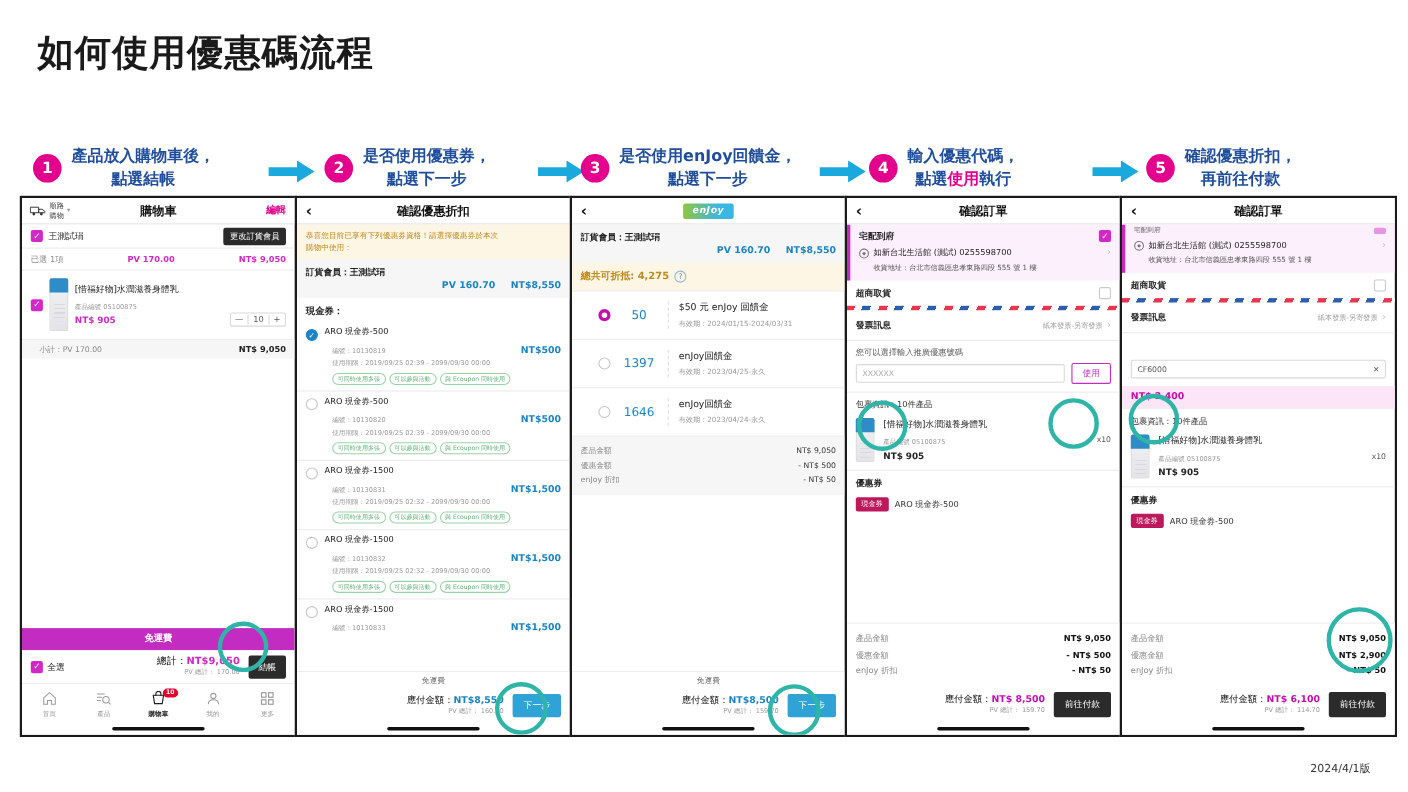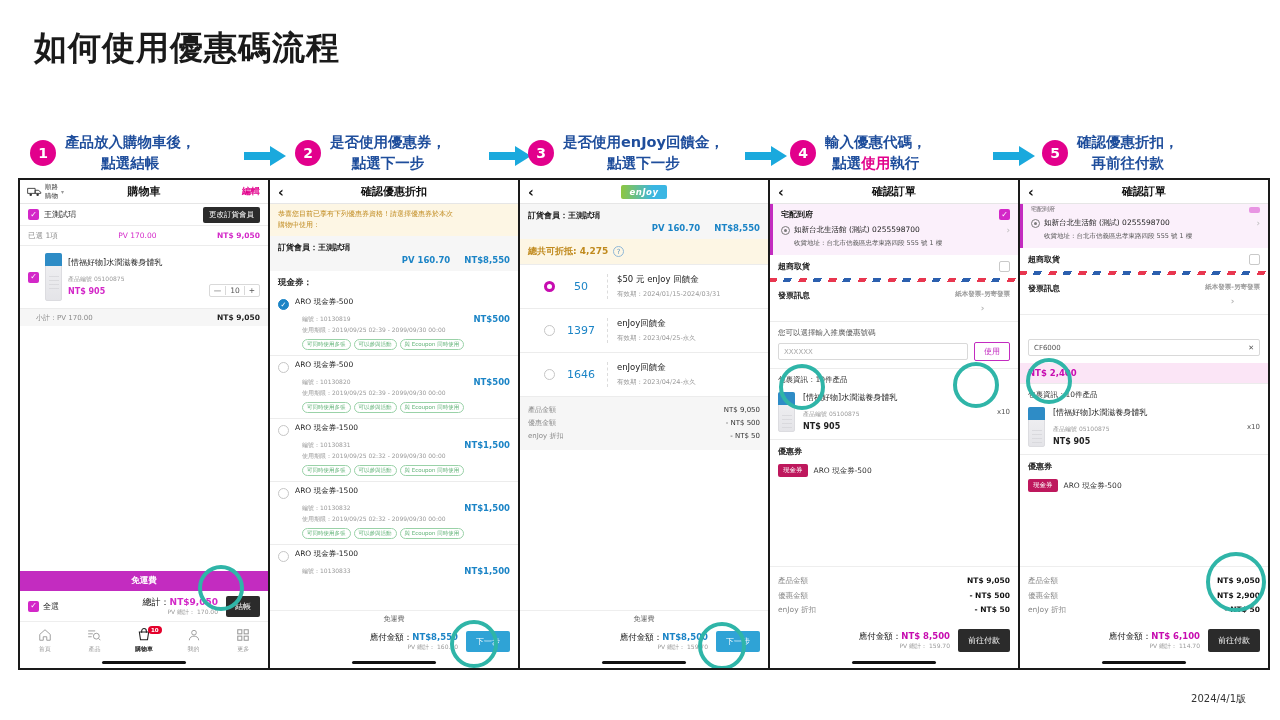--- a/index.html
+++ b/index.html
@@ -79,21 +79,21 @@
 
   
   .p1-memrow { height: 21px; justify-content: space-between; }
   .p1-memname { font-size: 8px; color: #222; }
   .btn-dark {
     background: #2b2b2b; color: #fff; font-size: 7.5px;
     padding: 3px 6px; border-radius: 2px; white-space: nowrap;
   }
   .p1-subrow { height: 19px; justify-content: space-between; font-size: 7.5px; }
   .p1-subrow .muted { color: #8a8a8a; }
-  .p1-subrow .pv { color: #d328c8; font-weight: normal; }
+  .p1-subrow .pv { color: #d328c8; font-weight: bold; }
   .p1-subrow .amt { color: #d328c8; font-weight: bold; }
   .prodbox { display: flex; padding: 7px 8px; gap: 6px; align-items: center; }
   .bottle {
     width: 17px; height: 48px; background: linear-gradient(#f2f2f4,#e4e4e8);
     border: 1px solid #dcdce0; border-radius: 2px; position: relative; flex: 0 0 17px;
   }
   .bottle::before {
     content:""; position:absolute; left:-1px; top:-1px; right:-1px; height: 13px;
     background: #2e8cc6; border-radius: 2px 2px 0 0;
   }
@@ -203,24 +203,24 @@
     color: #222; margin-top: 5px; }
   .pin { width: 9px; height: 9px; border-radius: 50%; border: 1px solid #7a7a7a; flex: 0 0 9px;
     display:flex; align-items:center; justify-content:center; }
   .pin i { width: 3px; height: 3px; border-radius: 50%; background: #7a7a7a; display:block; }
   .chev { color: #b9b9b9; font-size: 9px; }
   .addr-sub { font-size: 6.5px; color: #555; margin-top: 4px; padding-left: 13px; }
   .cvs-row { display: flex; align-items: center; justify-content: space-between;
     padding: 6px 8px; font-size: 8px; font-weight: bold; color: #222; }
   .stripe { height: 4px; background: repeating-linear-gradient(115deg,
       #e8364f 0 7px, #fff 7px 13px, #2b5fae 13px 20px, #fff 20px 27px); }
-  .inv-row { display: flex; align-items: flex-start; justify-content: space-between;
+  .inv-row { display: flex; align-items: flex-end; justify-content: space-between;
     padding: 8px; font-size: 8px; font-weight: bold; color: #222; }
-  .inv-right { font-size: 6.5px; color: #9a9a9a; font-weight: bold;
-    display: flex; align-items: center; gap: 4px; flex-direction: column; }
+  .inv-right { font-size: 6.5px; color: #9a9a9a; font-weight: normal;
+    display: flex; align-items: center; gap: 4px; }
   .promo-label { font-size: 7.5px; color: #555; padding: 6px 8px 4px; }
   .promo-row { display: flex; align-items: center; gap: 6px; padding: 0 8px 7px; }
   .promo-input { flex: 1; border: 1px solid #d9d9d9; border-radius: 2px; height: 17px;
     display: flex; align-items: center; padding: 0 5px; font-size: 7px; color: #a9a9a9;
     background: #fff; justify-content: space-between; }
   .promo-input.filled { color: #555; margin-top: 17px; }
   .btn-use { border: 1px solid #c32cc0; color: #c32cc0; background: #fff;
     font-size: 8px; padding: 3px 9px; border-radius: 2px; }
   .disc-banner { background: #fbe5f6; color: #c70cb0; font-size: 8.5px;
     font-weight: bold; padding: 5px 8px; }

